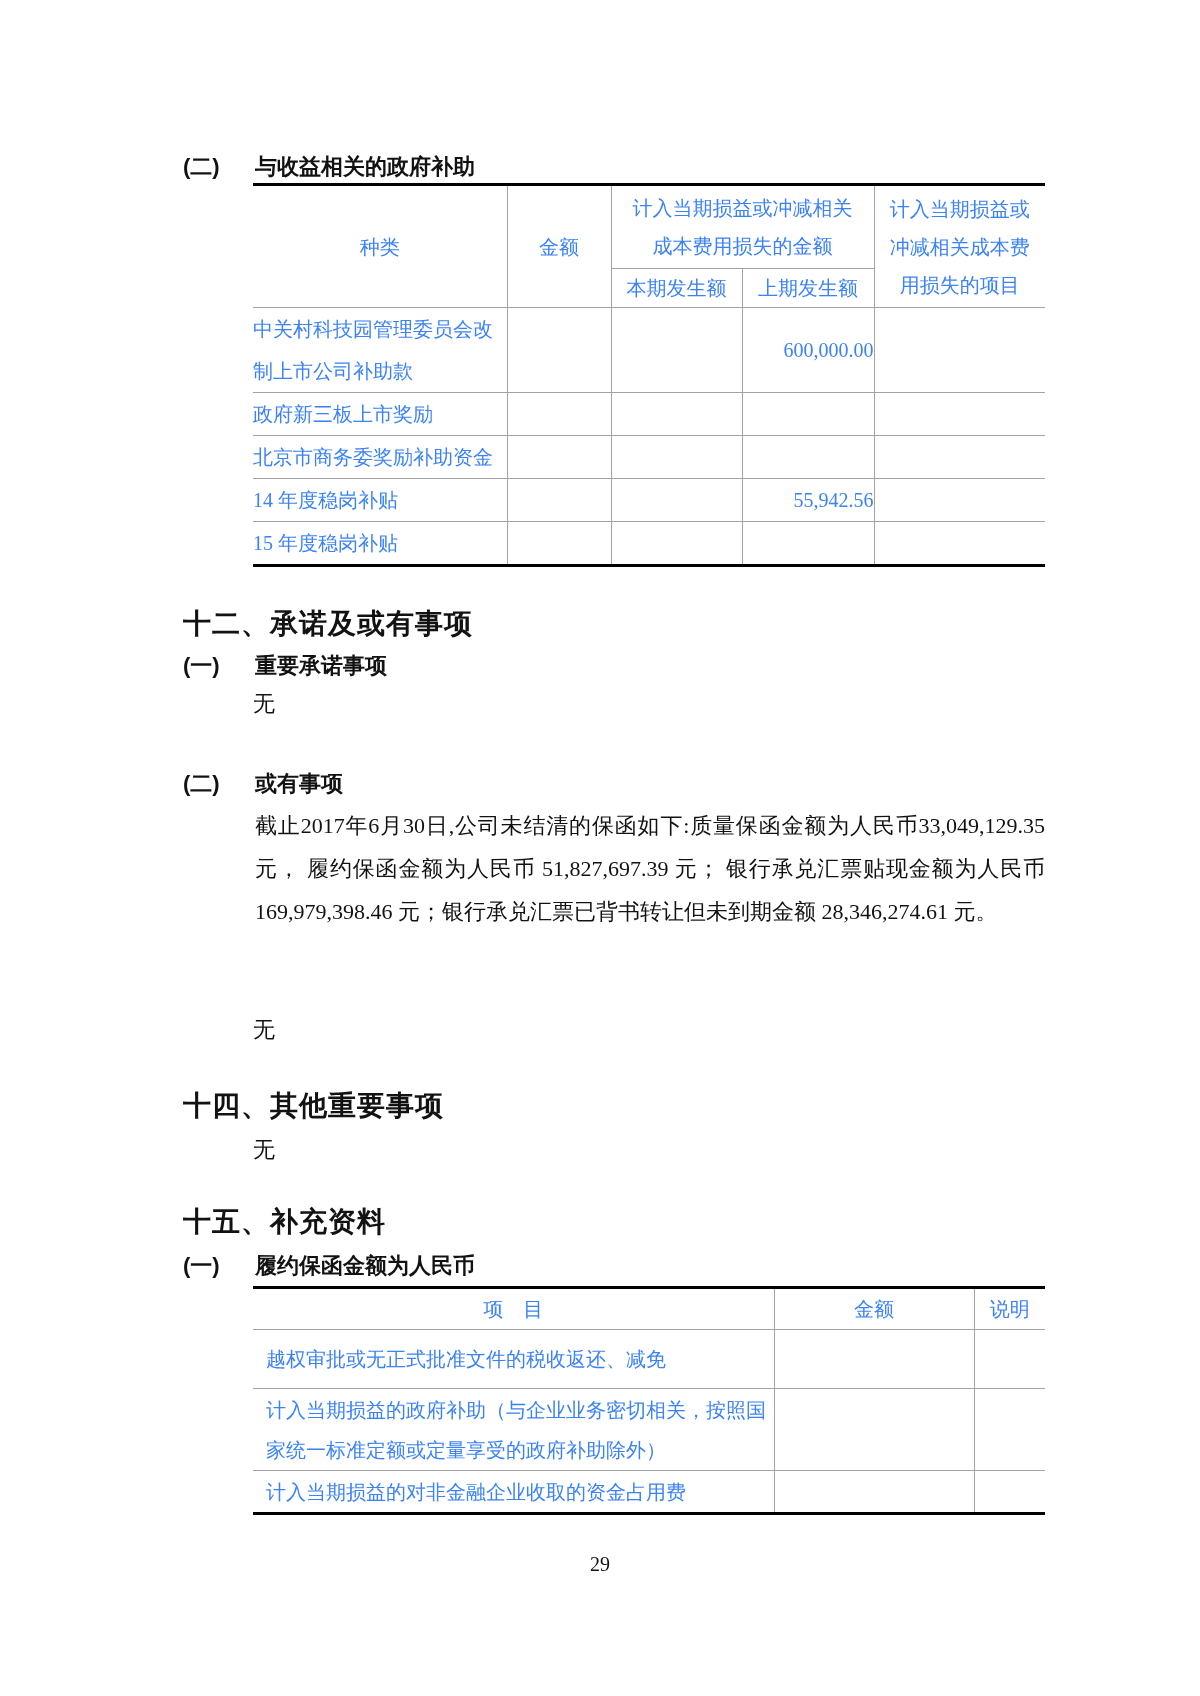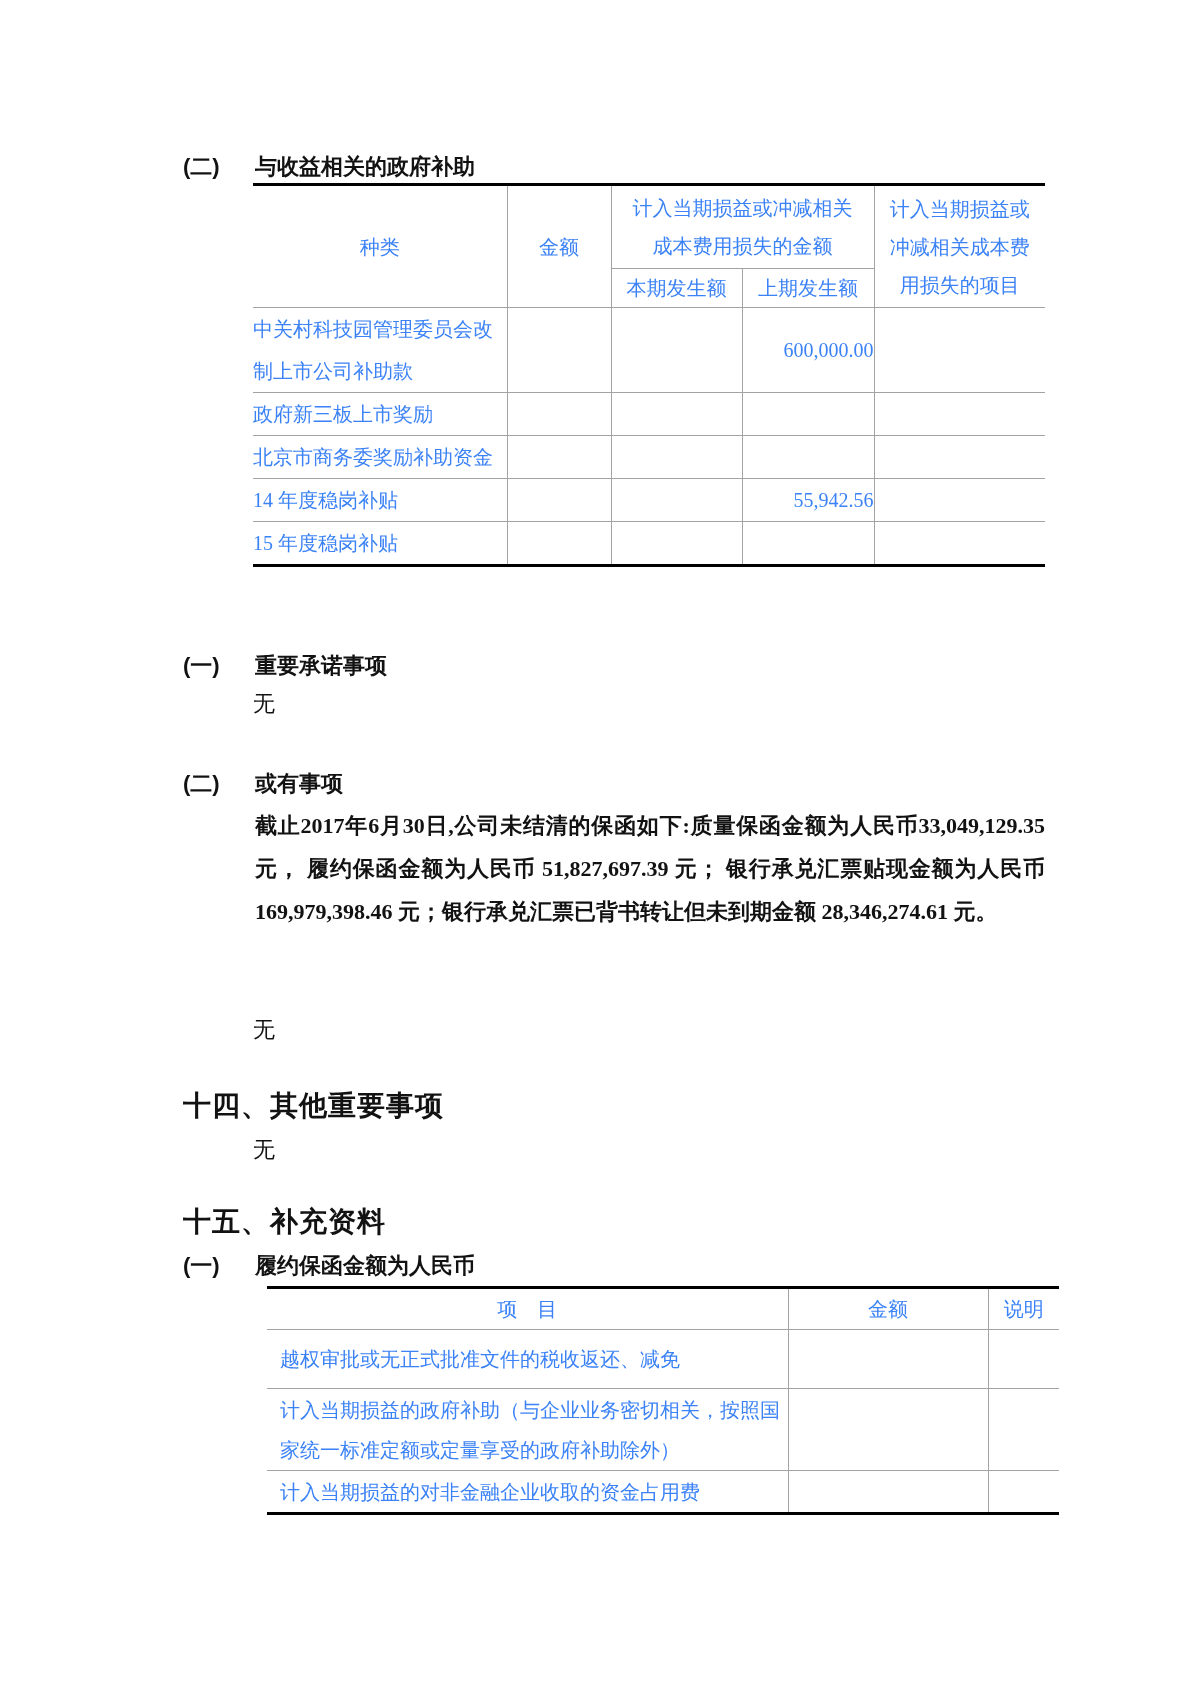--- a/index.html
+++ b/index.html
@@ -46,21 +46,21 @@
   .c-label{text-align:left;padding:0 6px 0 8px;line-height:42px;}
   .c-num{text-align:right;padding:0 12px 0 4px;line-height:42px;}
   .c-empty{line-height:42px;}
   
   #t1{left:253px;top:183px;width:792px;}
   #t1 thead tr.hr1{height:84px;}
   #t1 thead tr.hr2{height:39px;}
   #t1 tbody tr{height:42px;}
   #t1 tbody tr.tall{height:84px;}
   
-  #t2{left:267px;top:1286px;width:792px;}
+  #t2{left:253px;top:1286px;width:792px;}
   #t2 thead tr{height:42px;}
   #t2 tbody tr.r1{height:41px;}
   #t2 tbody tr.r2{height:59px;}
   #t2 tbody tr.r3{height:82px;}
   #t2 tbody tr.r4{height:43px;}
   #t2 .c-label{padding-left:13px;line-height:40px;}
   
   .page-num{
     position:absolute;top:1552px;left:0;width:1200px;text-align:center;
     font-size:20px;line-height:24px;
@@ -131,32 +131,33 @@
       <tr>
         <td class="c-label">15 年度稳岗补贴</td>
         <td class="c-empty"></td>
         <td class="c-empty"></td>
         <td class="c-num"></td>
         <td class="c-empty"></td>
       </tr>
     </tbody>
   </table>
 
+  <div class="h-big" style="top:606px;">十二、承诺及或有事项</div>
 
   <div class="h-sub" style="top:651px;">
     <span class="num">(一)</span>
     <span>重要承诺事项</span>
   </div>
   <div class="plain" style="top:689px;">无</div>
 
   <div class="h-sub" style="top:769px;">
     <span class="num">(二)</span>
     <span>或有事项</span>
   </div>
-  <div class="para" style="top:804px;font-weight:bold;">截止2017年6月30日,公司未结清的保函如下:质量保函金额为人民币33,049,129.35 元， 履约保函金额为人民币 51,827,697.39 元； 银行承兑汇票贴现金额为人民币 169,979,398.46 元；银行承兑汇票已背书转让但未到期金额 28,346,274.61 元。</div>
+  <div class="para" style="top:804px;">截止2017年6月30日,公司未结清的保函如下:质量保函金额为人民币33,049,129.35 元， 履约保函金额为人民币 51,827,697.39 元； 银行承兑汇票贴现金额为人民币 169,979,398.46 元；银行承兑汇票已背书转让但未到期金额 28,346,274.61 元。</div>
 
   <div class="plain" style="top:1015px;">无</div>
 
   <div class="h-big" style="top:1088px;">十四、其他重要事项</div>
   <div class="plain" style="top:1135px;">无</div>
 
   <div class="h-big" style="top:1204px;">十五、补充资料</div>
   <div class="h-sub" style="top:1251px;">
     <span class="num">(一)</span>
     <span>履约保函金额为人民币</span>
@@ -187,14 +188,15 @@
         <td class="c-empty"></td>
       </tr>
       <tr class="r4">
         <td class="c-label">计入当期损益的对非金融企业收取的资金占用费</td>
         <td class="c-empty"></td>
         <td class="c-empty"></td>
       </tr>
     </tbody>
   </table>
 
+  <div class="page-num">29</div>
 
 </div>
 
 </body></html>

